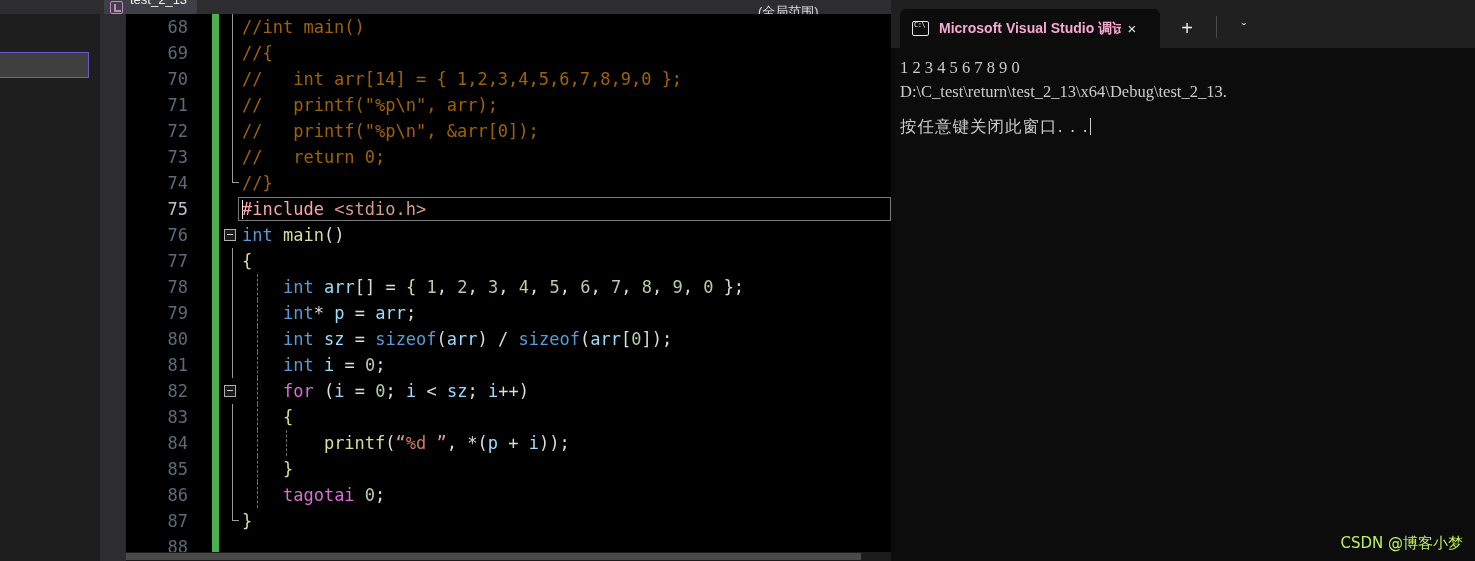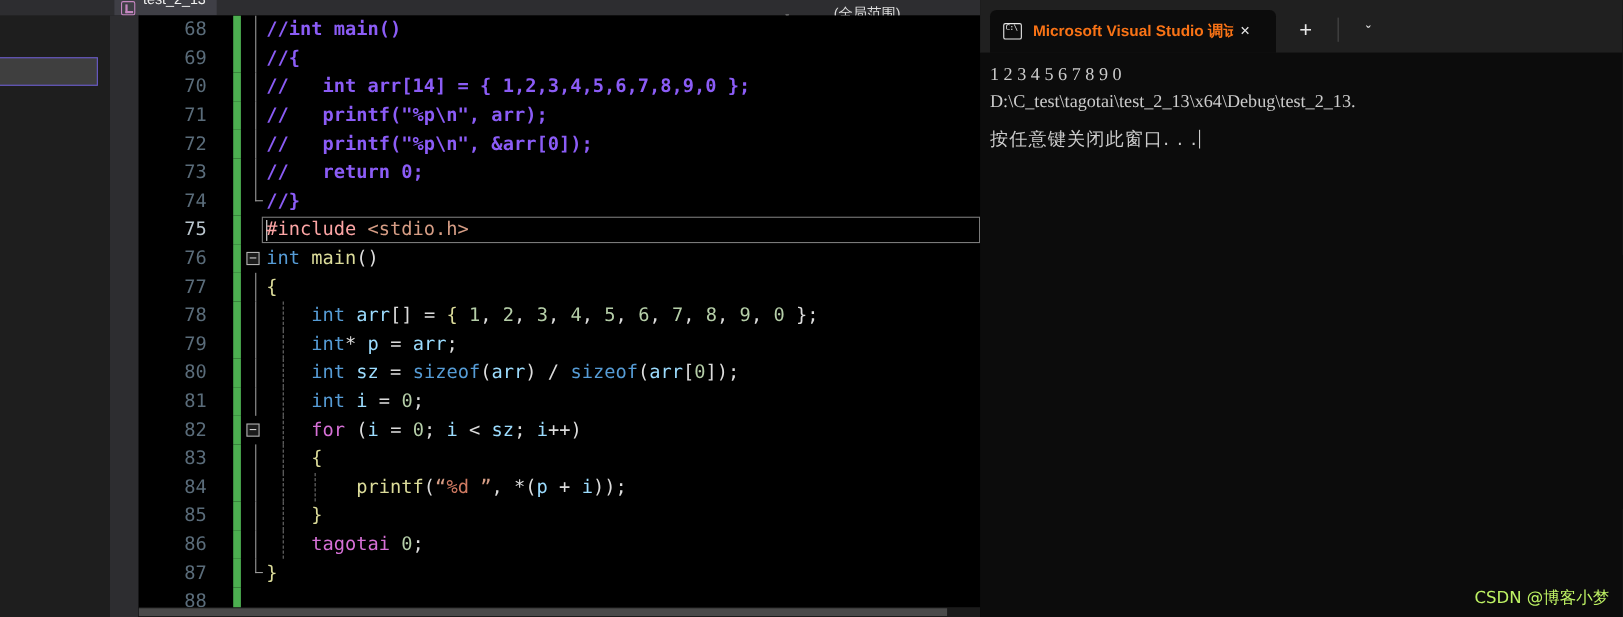--- a/index.html
+++ b/index.html
@@ -106,21 +106,21 @@
   .row.active .hl {
     position:absolute; left:112px; top:1px; width:653px; height:24px;
     border:1px solid #7a7a7a; background:#000;
   }
   .caret {
     position:absolute; left:116px; top:4px; width:1px; height:19px;
     background:#e8e8e8;
   }
 
   
-  .cmt { color:#8b5cf6;font-weight:bold; }
+  .cmt { color:#a16207; }
   .kw  { color:#569cd6; }
   .ctl { color:#d670d6; }
   .fn  { color:#dcdc9a; }
   .str { color:#d69d85; }
   .pct { color:#cf7a62; }
   .pre { color:#fca5a5; }
   .hdr { color:#d69d85; }
   .num { color:#b5cea8; }
   .id  { color:#9cdcfe; }
   .pun { color:#dcdcdc; }
@@ -151,21 +151,21 @@
   .con-tab-icon {
     width:17px; height:15px; border:1.6px solid #e8e8e8; border-radius:2px;
     position:relative; flex:0 0 auto; margin-right:10px;
   }
   .con-tab-icon:after {
     content:"C:\\"; position:absolute; left:1px; top:-1px;
     font-size:7px; color:#e8e8e8; font-family:"DejaVu Sans Mono", monospace;
     letter-spacing:-0.5px;
   }
   .con-tab-title {
-    flex:1 1 auto; color:#f97316; font-size:14px; font-weight:bold;
+    flex:1 1 auto; color:#f9a8d4; font-size:14px; font-weight:bold;
     font-family:"Liberation Sans", sans-serif;
     overflow:hidden; white-space:nowrap; text-overflow:clip;
     max-width:182px;
   }
   .con-close {
     flex:0 0 auto; color:#e8e8e8; font-size:15px; width:22px;
     text-align:center; font-family:"Liberation Sans", sans-serif;
   }
   .con-newtab {
     position:absolute; left:283px; top:16px; width:26px; height:26px;
@@ -256,19 +256,19 @@
         <span class="con-tab-icon"></span>
         <span class="con-tab-title">Microsoft Visual Studio 调试</span>
         <span class="con-close">×</span>
       </div>
       <div class="con-newtab">+</div>
       <div class="con-divider"></div>
       <div class="con-chevron">ˇ</div>
     </div>
     <div class="con-body" id="console-body">
         <div class="con-line">1 2 3 4 5 6 7 8 9 0</div>
-        <div class="con-line">D:\C_test\tagotai\test_2_13\x64\Debug\test_2_13.</div>
+        <div class="con-line">D:\C_test\return\test_2_13\x64\Debug\test_2_13.</div>
         <div class="con-line cjk">按任意键关闭此窗口. . .<span class="con-cursor"></span></div>
       </div>
     <div class="watermark">CSDN @博客小梦</div>
   </div>
 
 </div>
 
 </body></html>

